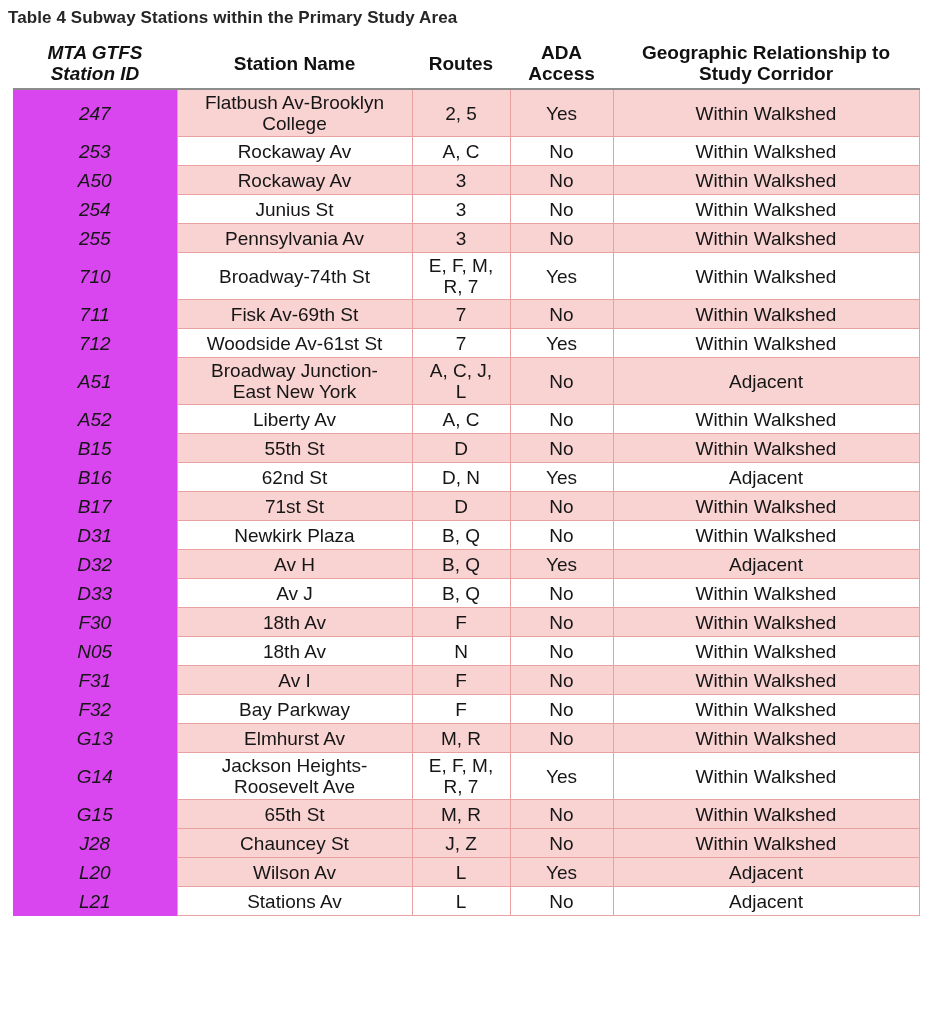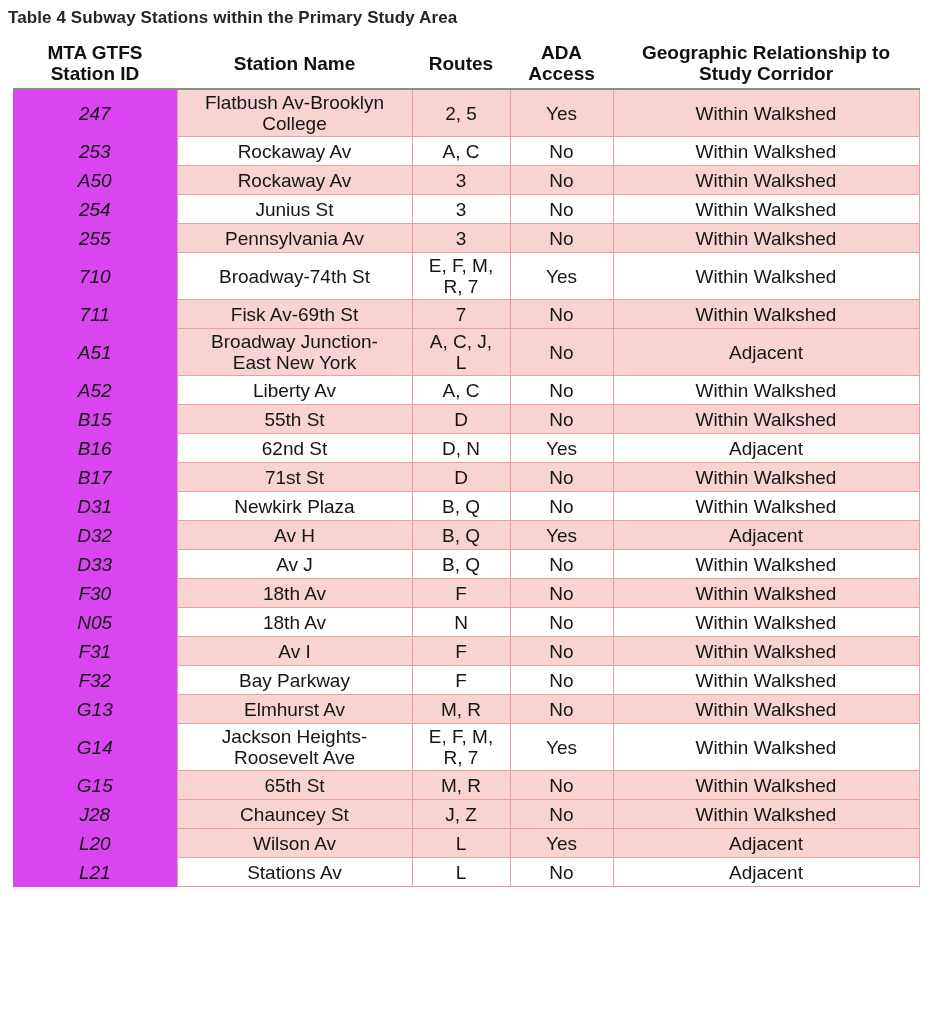--- a/index.html
+++ b/index.html
@@ -41,21 +41,21 @@
     font-size: 19px;
     line-height: 21px;
     padding: 2px 4px 4px 4px;
     text-align: center;
     vertical-align: middle;
     white-space: pre-line;
     color: #111111;
     border-bottom: 2px solid #8c8c8c;
     background: #ffffff;
   }
-  th.c-id { }
+  th.c-id { font-style: italic; }
 
   td {
     font-size: 19px;
     line-height: 21px;
     padding: 2px 4px;
     text-align: center;
     vertical-align: middle;
     white-space: pre-line;
     color: #161616;
   }
@@ -149,20 +149,27 @@
     <td class="c-ada">Yes</td>
     <td class="c-geo">Within Walkshed</td>
   </tr>
         <tr class="shaded">
     <td class="c-id">711</td>
     <td class="c-name">Fisk Av-69th St</td>
     <td class="c-routes">7</td>
     <td class="c-ada">No</td>
     <td class="c-geo">Within Walkshed</td>
   </tr>
+        <tr>
+    <td class="c-id">712</td>
+    <td class="c-name">Woodside Av-61st St</td>
+    <td class="c-routes">7</td>
+    <td class="c-ada">Yes</td>
+    <td class="c-geo">Within Walkshed</td>
+  </tr>
         <tr class="shaded">
     <td class="c-id">A51</td>
     <td class="c-name">Broadway Junction-
 East New York</td>
     <td class="c-routes">A, C, J,
 L</td>
     <td class="c-ada">No</td>
     <td class="c-geo">Adjacent</td>
   </tr>
         <tr>

